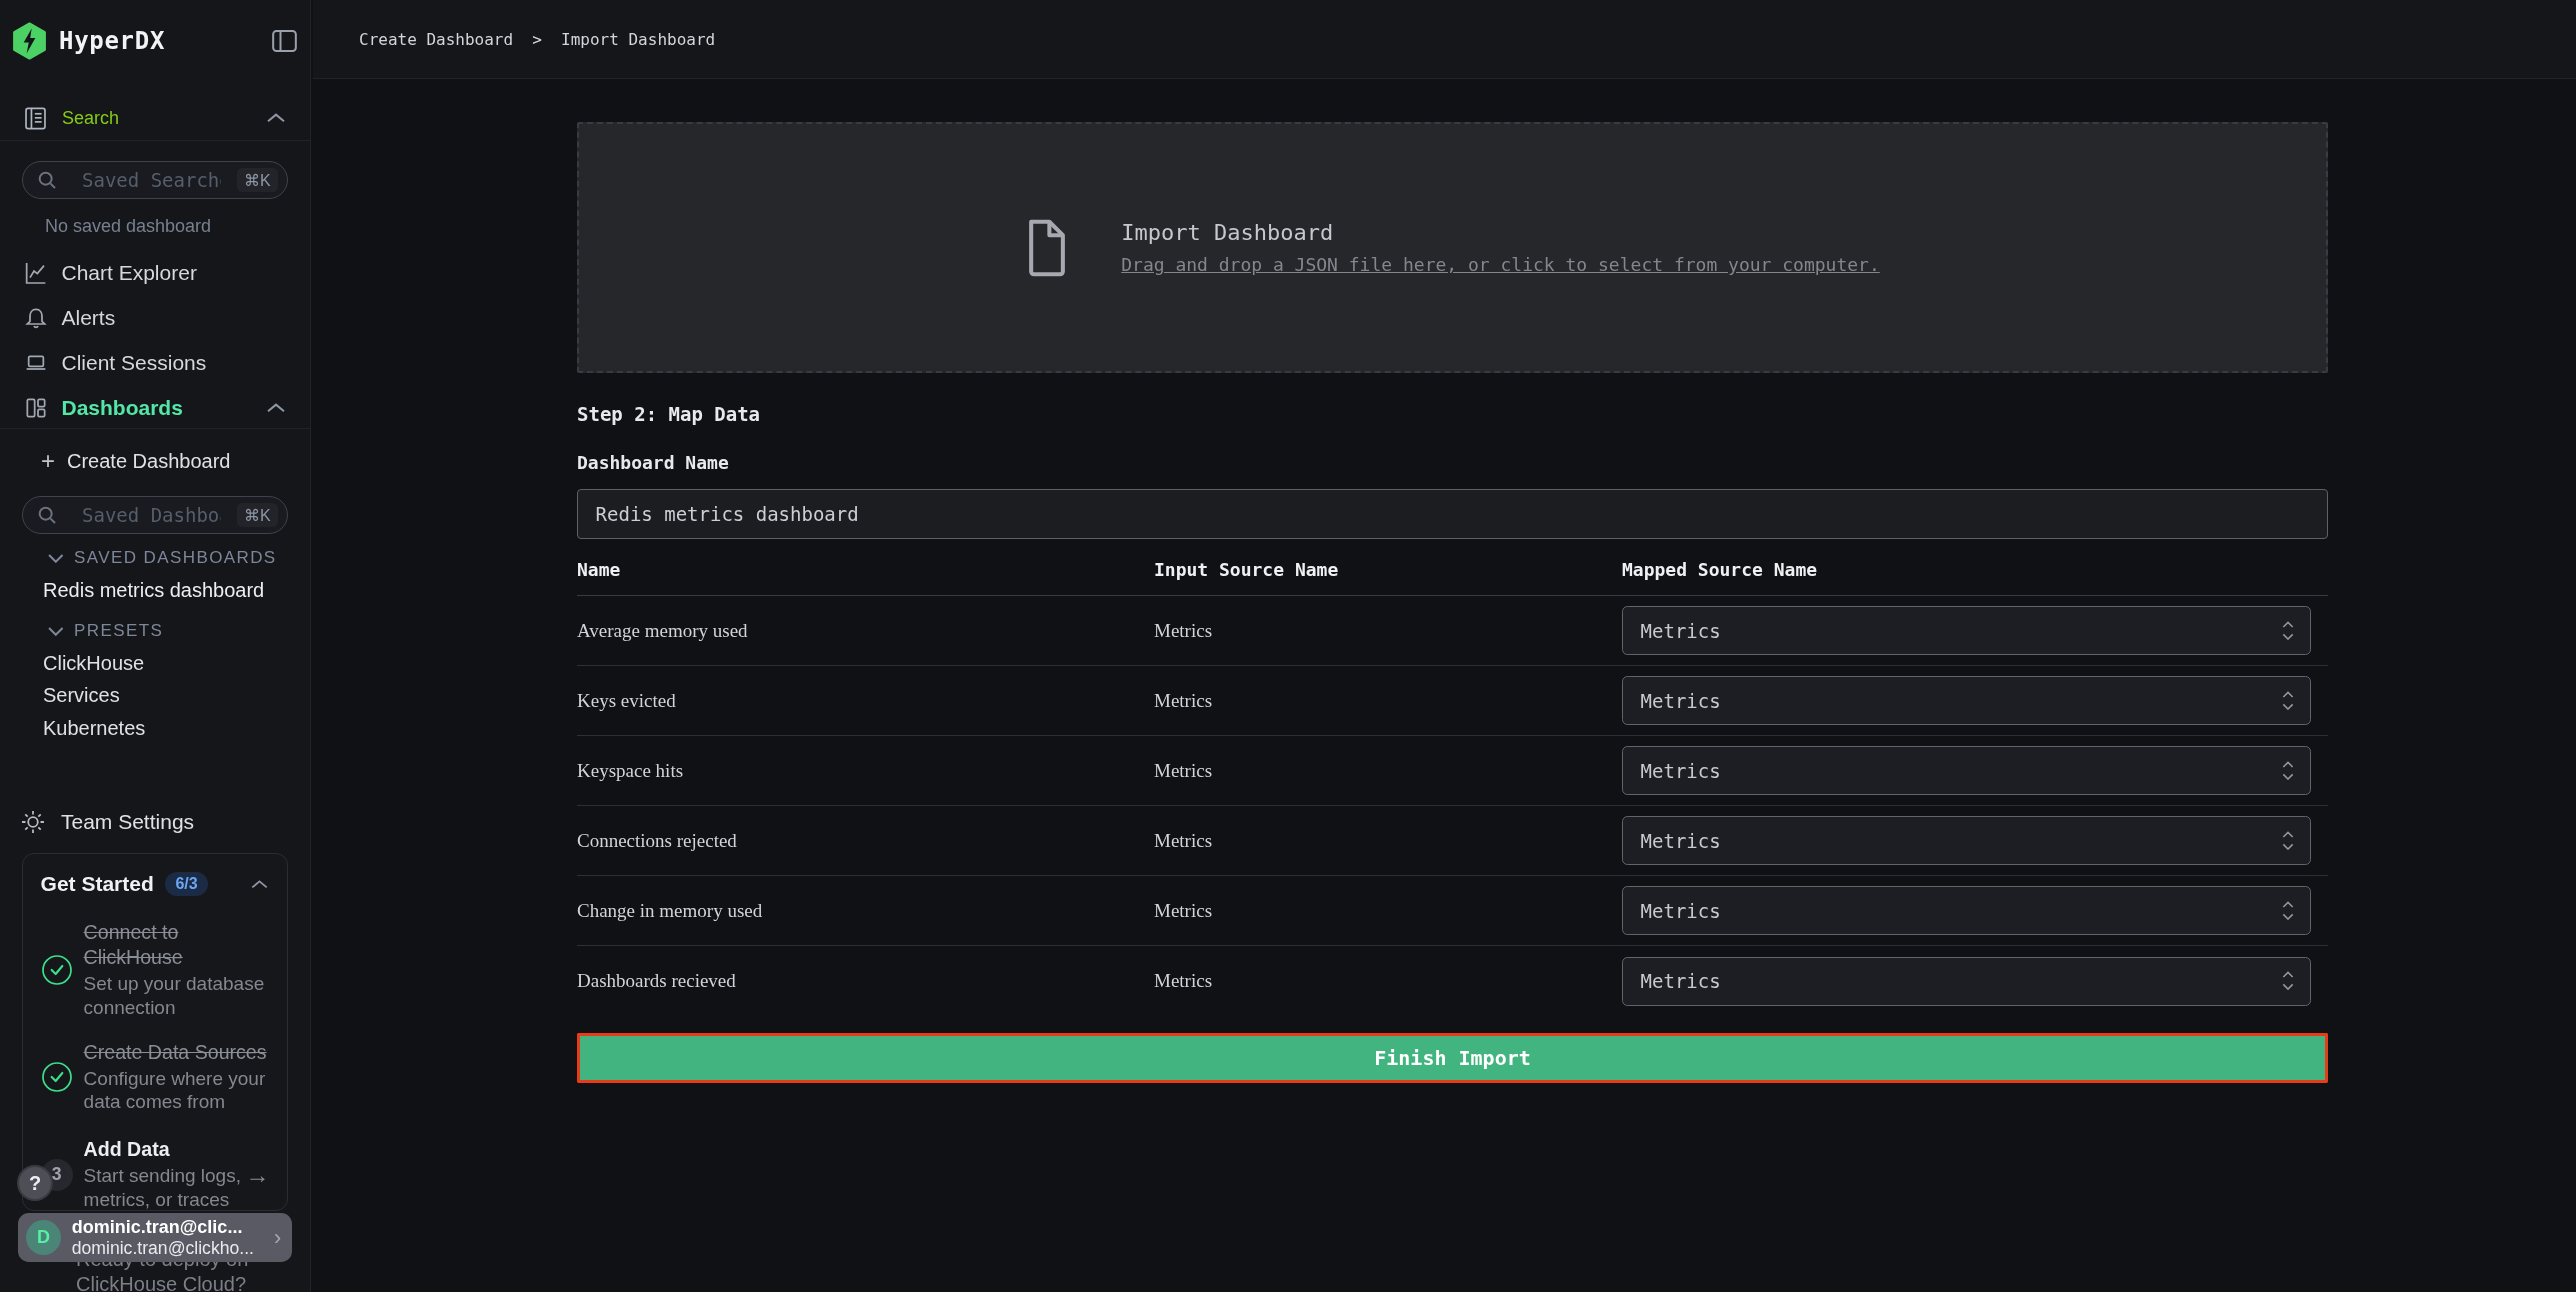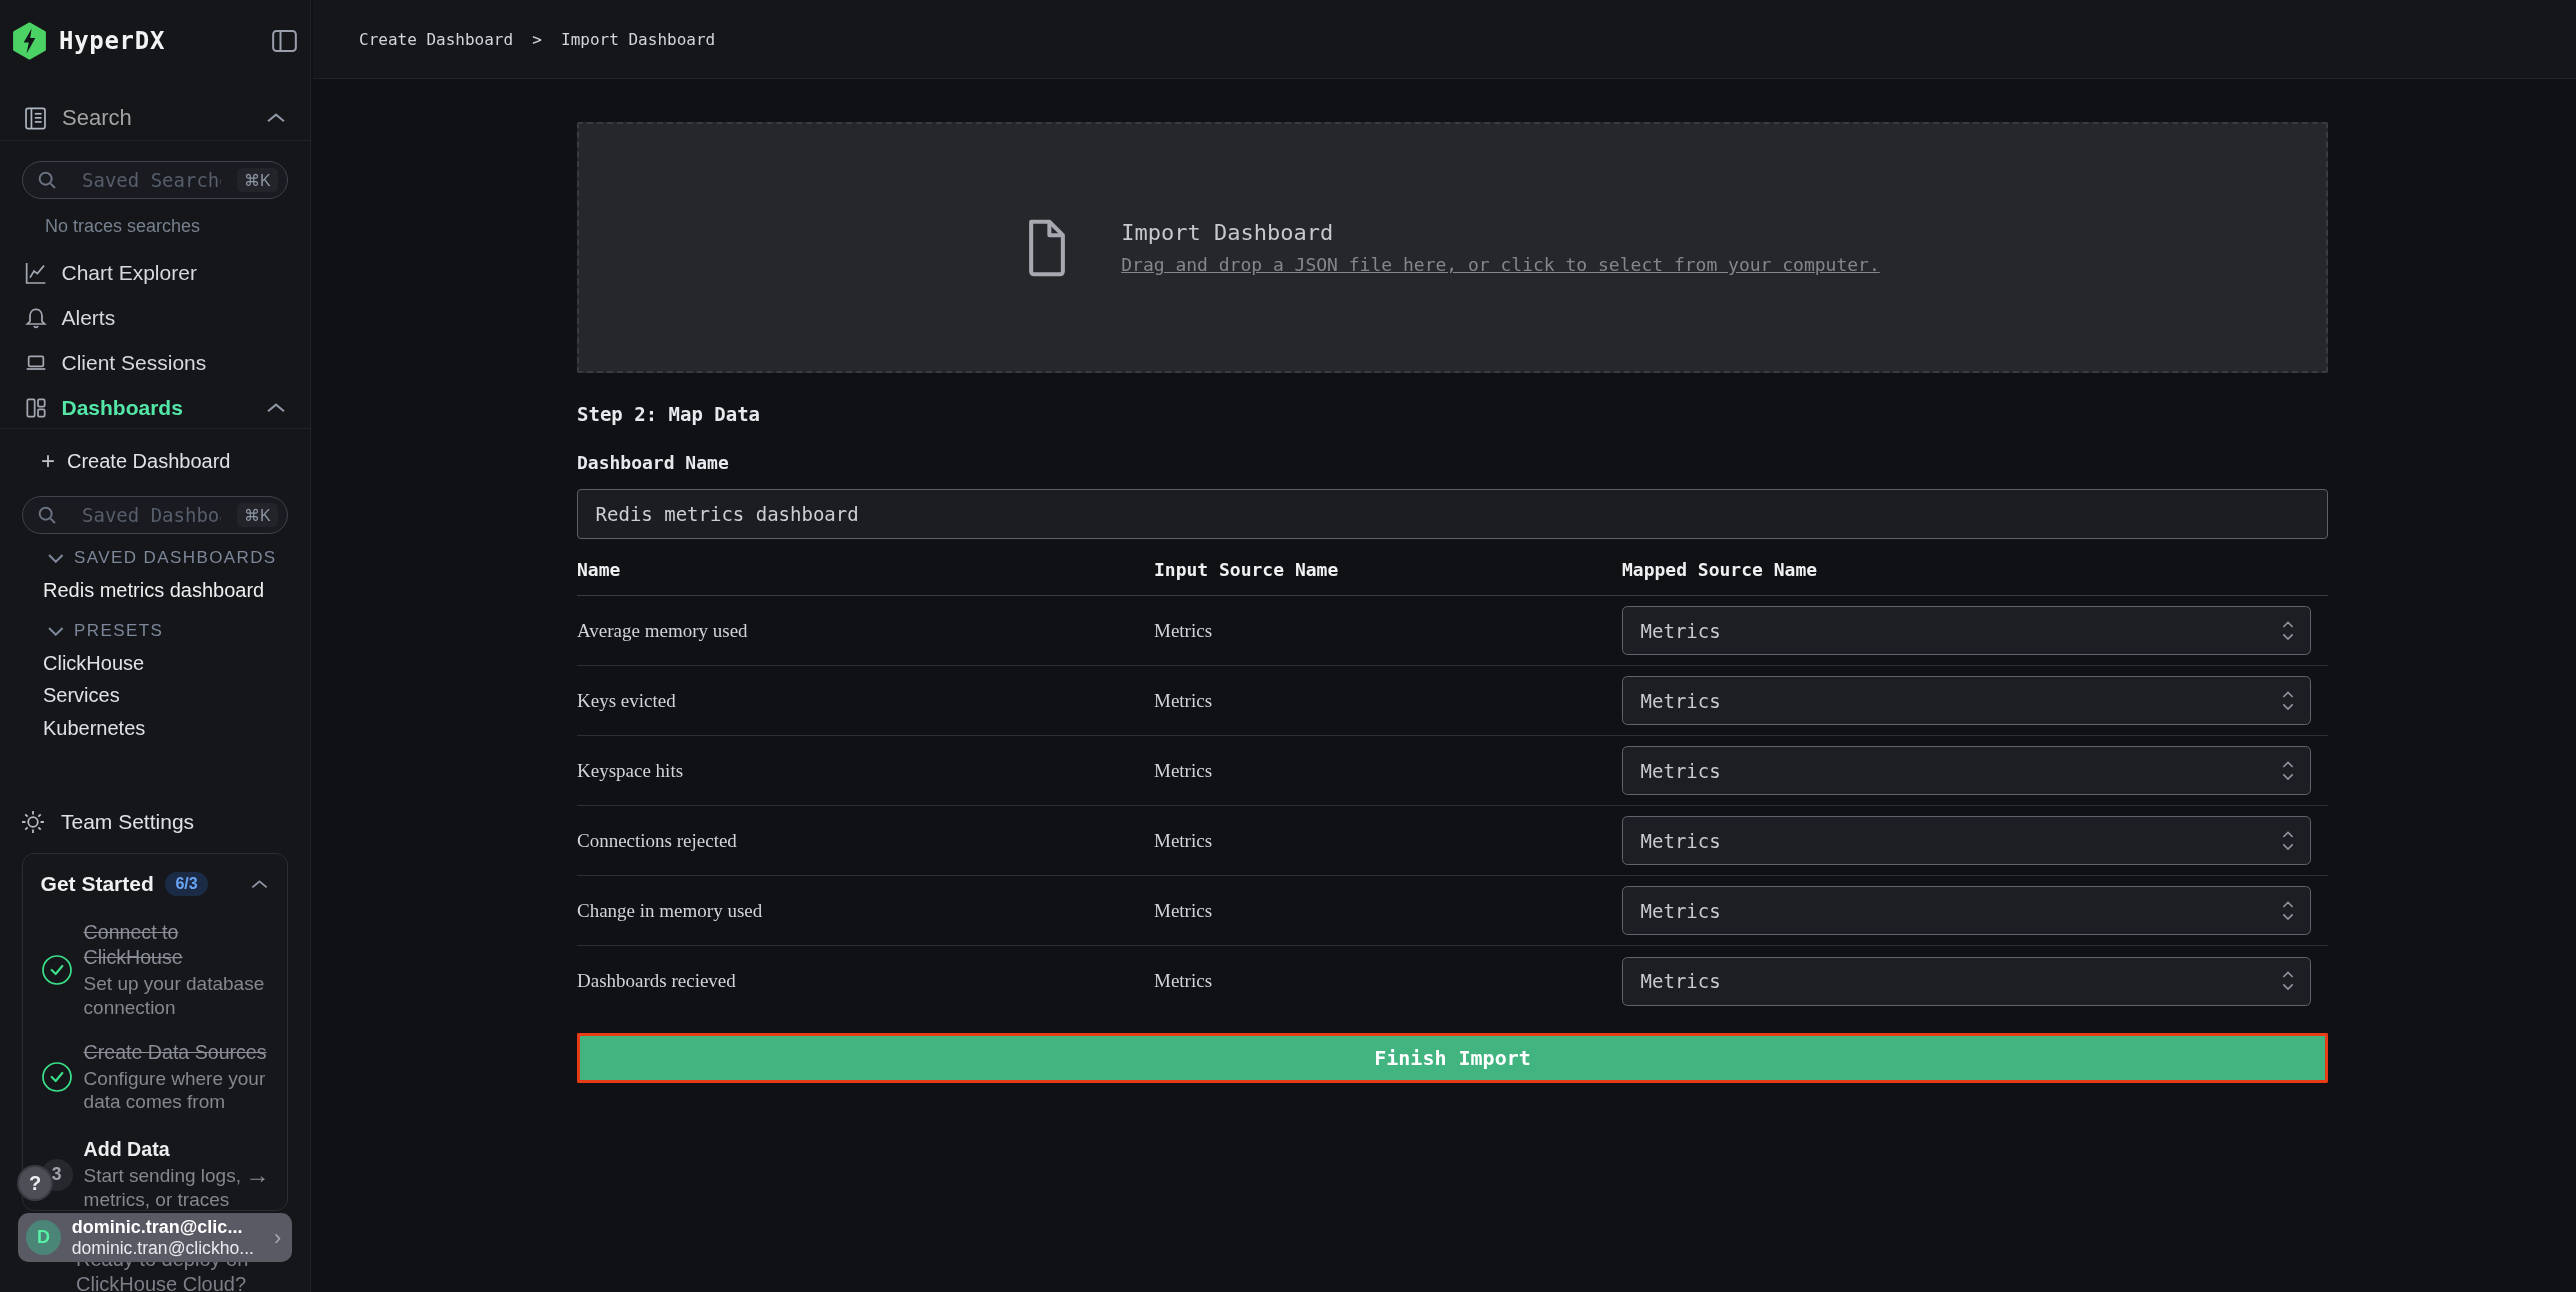--- a/index.html
+++ b/index.html
@@ -14,21 +14,21 @@
               display:flex; align-items:center; padding:0 12px; }
   .logo-mark { width:35px; height:38px; flex:0 0 auto; }
   .logo-text { margin-left:12px; font-size:24px; font-weight:bold; color:#f2f3f5;
                letter-spacing:0.7px; }
   .panel-toggle { margin-left:auto; width:27px; height:24px; cursor:pointer; color:#9aa0ab; }
 
   .section-header { position:absolute; left:0; top:96px; width:100%; height:45px;
                     display:flex; align-items:center; padding:0 24px;
                     border-bottom:1.4px solid #222329; }
   .section-header .sh-icon { width:23px; height:23px; color:#aeb6c2; }
-  .section-header .sh-label { margin-left:15px; font-size:22px; color:#a3a3a3; font-weight:500; }
+  .section-header .sh-label { margin-left:15px; font-size:18px; color:#84cc16; font-weight:500; }
   .chev-up { margin-left:auto; width:20px; height:12px; color:#8f97a5; }
 
   .pill { position:absolute; left:22px; width:266px; height:38px; border:1.4px solid #3f434c;
           border-radius:19px; background:#191b20; display:flex; align-items:center;
           padding:0 9.5px 0 13.5px;gap:16px; }
   .pill svg { width:20px; height:20px; color:#6b7280; flex:0 0 auto; }
   .pill input { flex:1 1 auto; min-width:0; margin-left:9.5px; background:transparent; border:none;
                 outline:none; color:#c7c9cf; font-size:19px;
                 font-family:"DejaVu Sans Mono","Liberation Mono",monospace; }
   .pill input::placeholder { color:#565e6b; }
@@ -180,21 +180,21 @@
 
   <div class="pill" style="top:161px;">
     <svg viewBox="0 0 30 30" fill="none" stroke="currentColor" stroke-width="3">
       <circle cx="13" cy="13" r="9"></circle>
         <line x1="20" y1="20" x2="27" y2="27"></line>
     </svg>
     <input placeholder="Saved Searches" style="">
     <span class="kbd-badge">⌘K</span>
   </div>
 
-  <div class="muted-note">No traces searches</div>
+  <div class="muted-note">No saved dashboard</div>
 
   <div class="nav">
     <div class="nav-item">
       <svg class="nv-icon" viewBox="0 0 36 36" fill="none" stroke="currentColor" stroke-width="2.6">
         <path d="M4 3 V33 H32"></path>
         <polyline points="9,25 15,15 20,19 30,7"></polyline>
       </svg>
       <span class="nv-label">Chart Explorer</span>
     </div>
     <div class="nav-item">

